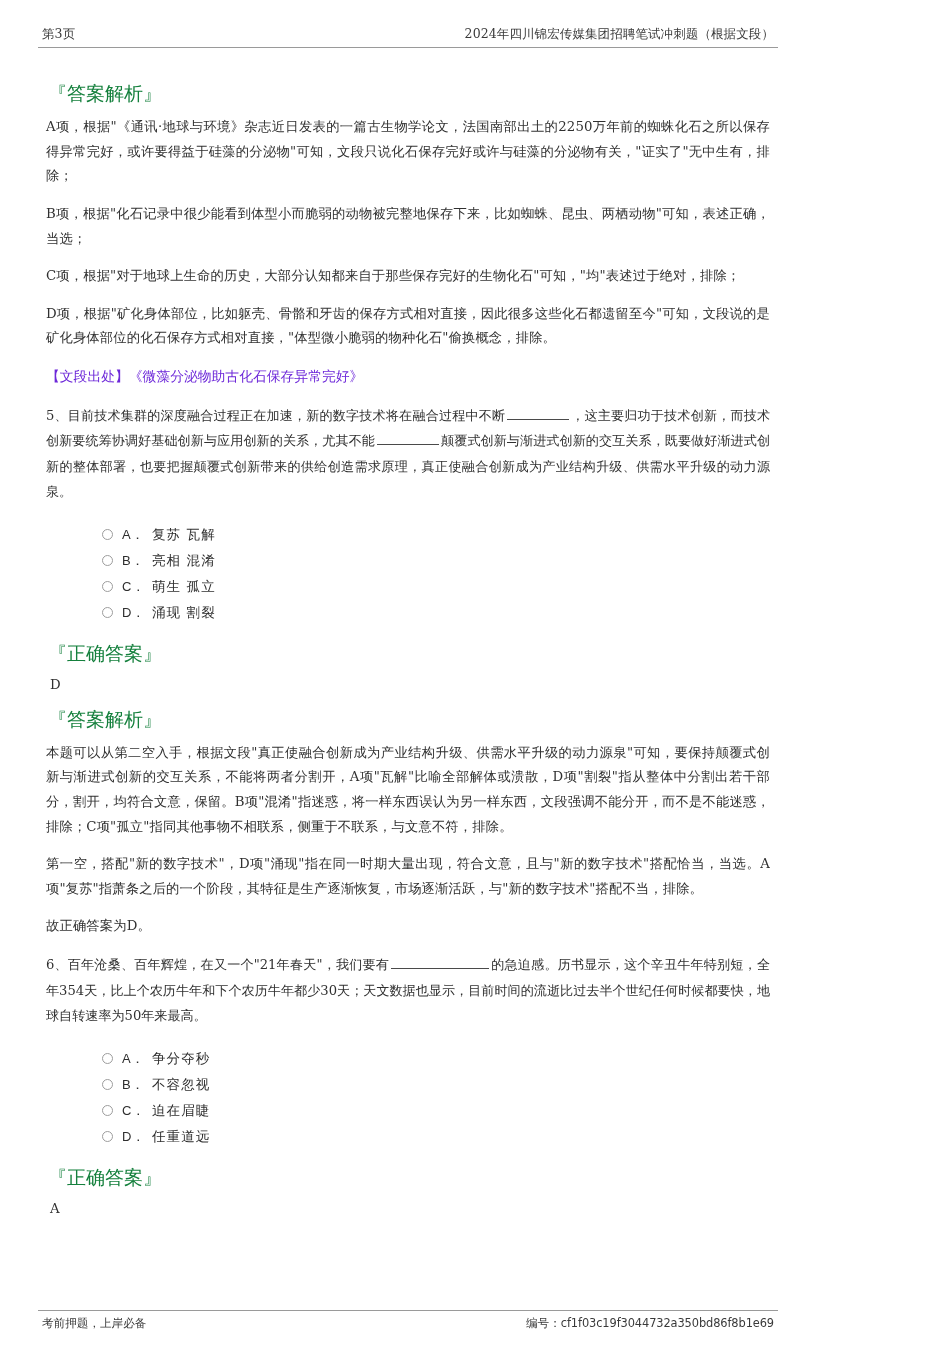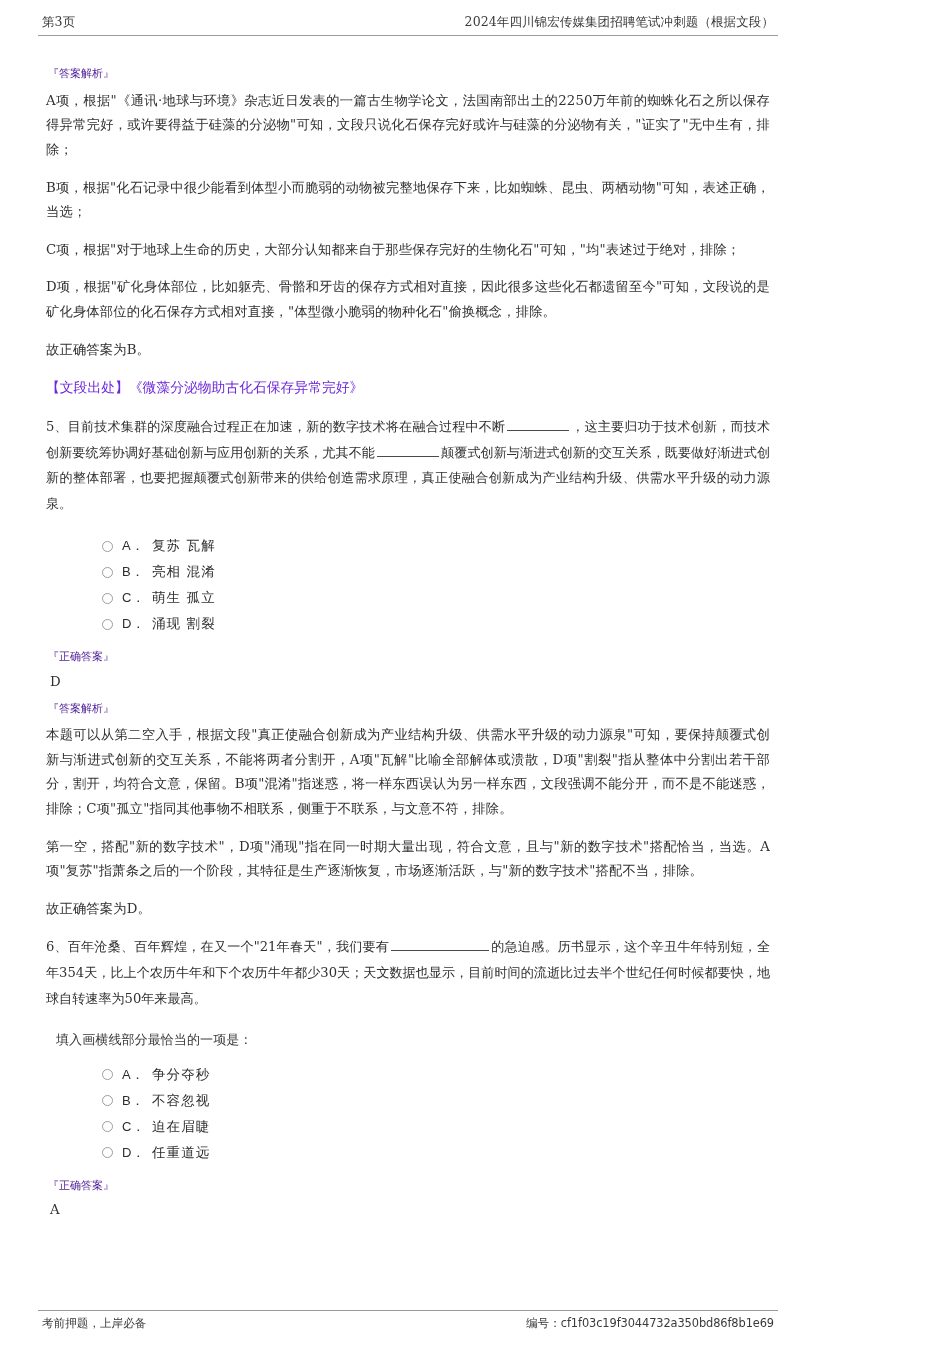--- a/index.html
+++ b/index.html
@@ -15,21 +15,21 @@
     font-family: "DejaVu Serif", "Liberation Serif", serif;
     color: #2b2b2b;
     overflow: hidden;
   }
   .page {
     position: absolute;
     left: 0; top: 0;
     width: 816px;
     height: 1345px;
     box-sizing: border-box;
-    padding: 0 38px;
+    padding: 12px 38px;
   }
 
   
   .page-header {
     position: relative;
     height: 40px;
     padding-top: 14px;
     box-sizing: border-box;
   }
   .header-row {
@@ -50,24 +50,24 @@
   }
   .para {
     font-size: 13.3px;
     line-height: 1.85;
     text-align: justify;
     margin: 0 0 13px 0;
     color: #303030;
     letter-spacing: .15px;
   }
   .bracket-label {
-    font-size: 11px;
+    font-size: 19px;
     line-height: 1.8;
     margin: 0 0 5px 0;
-    color: #4c1d95;
+    color: #15803d;
     padding-left: 2px;
   }
   .source-line {
     font-size: 13.8px;
     line-height: 1.8;
     margin: 0 0 14px 0;
     color: #6d28d9;
     padding-left: 0px;
   }
   .answer-letter {
@@ -172,21 +172,20 @@
   </div>
 
   <div class="content">
 
     <div class="bracket-label">『答案解析』</div>
 
     <p class="para">A项，根据"《通讯·地球与环境》杂志近日发表的一篇古生物学论文，法国南部出土的2250万年前的蜘蛛化石之所以保存得异常完好，或许要得益于硅藻的分泌物"可知，文段只说化石保存完好或许与硅藻的分泌物有关，"证实了"无中生有，排除；</p>
     <p class="para">B项，根据"化石记录中很少能看到体型小而脆弱的动物被完整地保存下来，比如蜘蛛、昆虫、两栖动物"可知，表述正确，当选；</p>
     <p class="para">C项，根据"对于地球上生命的历史，大部分认知都来自于那些保存完好的生物化石"可知，"均"表述过于绝对，排除；</p>
     <p class="para">D项，根据"矿化身体部位，比如躯壳、骨骼和牙齿的保存方式相对直接，因此很多这些化石都遗留至今"可知，文段说的是矿化身体部位的化石保存方式相对直接，"体型微小脆弱的物种化石"偷换概念，排除。</p>
-    <p class="para">故正确答案为B。</p>
 
     <div class="source-line">
       <span>【文段出处】</span><span>《微藻分泌物助古化石保存异常完好》</span>
     </div>
 
     <p class="question">
       <span>5、目前技术集群的深度融合过程正在加速，新的数字技术将在融合过程中不断</span><span class="blank w-sm"></span><span>，这主要归功于技术创新，而技术创新要统筹协调好基础创新与应用创新的关系，尤其不能</span><span class="blank w-sm"></span><span>颠覆式创新与渐进式创新的交互关系，既要做好渐进式创新的整体部署，也要把握颠覆式创新带来的供给创造需求原理，真正使融合创新成为产业结构升级、供需水平升级的动力源泉。</span>
     </p>
 
 
@@ -219,21 +218,20 @@
 
     <p class="para">本题可以从第二空入手，根据文段"真正使融合创新成为产业结构升级、供需水平升级的动力源泉"可知，要保持颠覆式创新与渐进式创新的交互关系，不能将两者分割开，A项"瓦解"比喻全部解体或溃散，D项"割裂"指从整体中分割出若干部分，割开，均符合文意，保留。B项"混淆"指迷惑，将一样东西误认为另一样东西，文段强调不能分开，而不是不能迷惑，排除；C项"孤立"指同其他事物不相联系，侧重于不联系，与文意不符，排除。</p>
     <p class="para">第一空，搭配"新的数字技术"，D项"涌现"指在同一时期大量出现，符合文意，且与"新的数字技术"搭配恰当，当选。A项"复苏"指萧条之后的一个阶段，其特征是生产逐渐恢复，市场逐渐活跃，与"新的数字技术"搭配不当，排除。</p>
     <p class="para">故正确答案为D。</p>
 
 
     <p class="question">
       <span>6、百年沧桑、百年辉煌，在又一个"21年春天"，我们要有</span><span class="blank w-lg"></span><span>的急迫感。历书显示，这个辛丑牛年特别短，全年354天，比上个农历牛年和下个农历牛年都少30天；天文数据也显示，目前时间的流逝比过去半个世纪任何时候都要快，地球自转速率为50年来最高。</span>
     </p>
 
-    <div class="prompt">填入画横线部分最恰当的一项是：</div>
 
     <div class="options">
       <div class="option-row">
         <span class="radio"></span>
         <span class="option-key">A．</span>
         <span class="option-text">争分夺秒</span>
       </div>
       <div class="option-row">
         <span class="radio"></span>
         <span class="option-key">B．</span>

